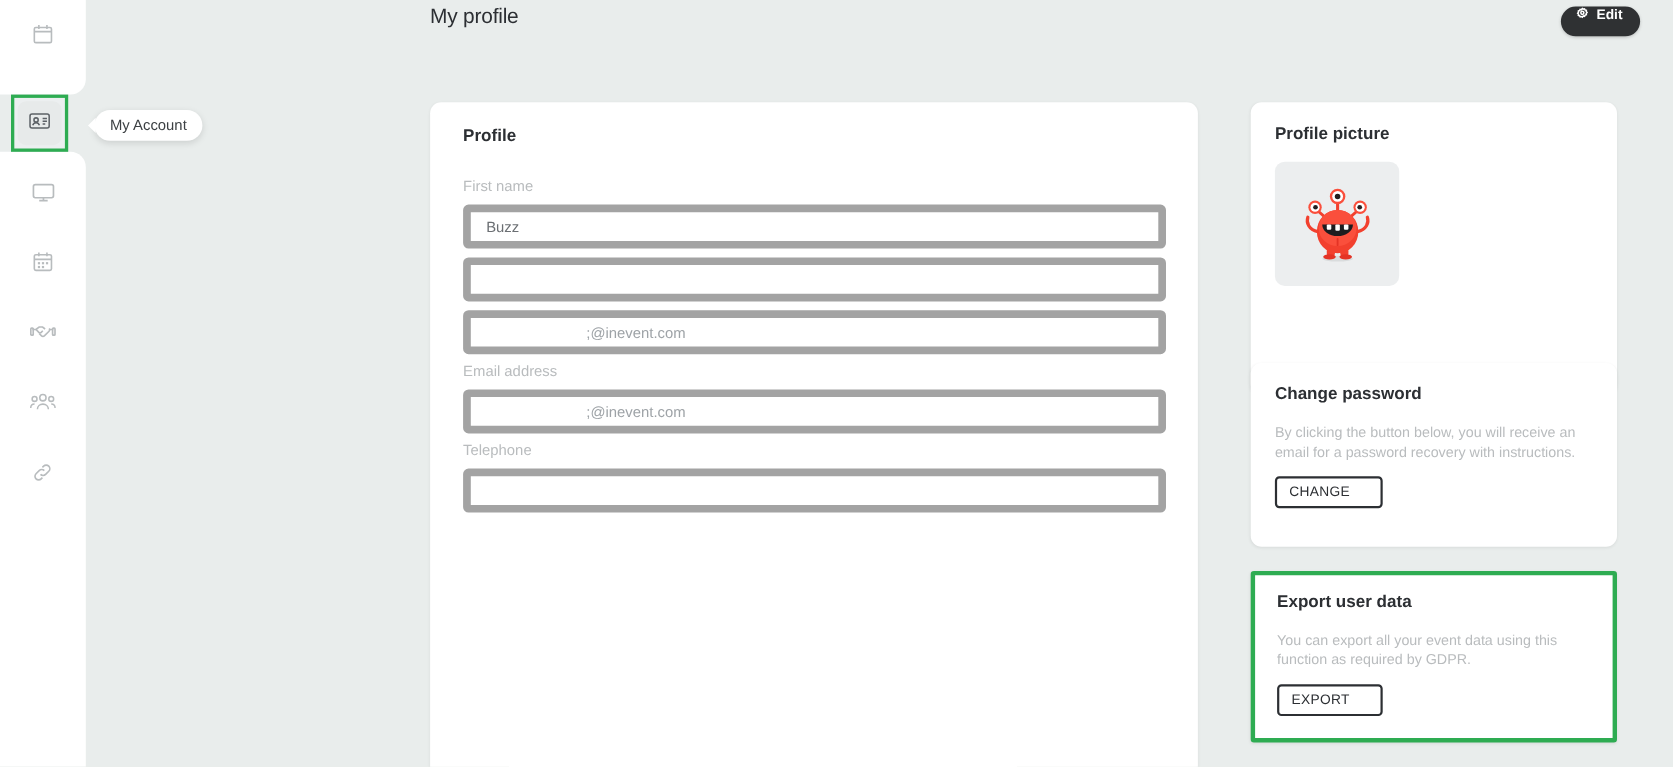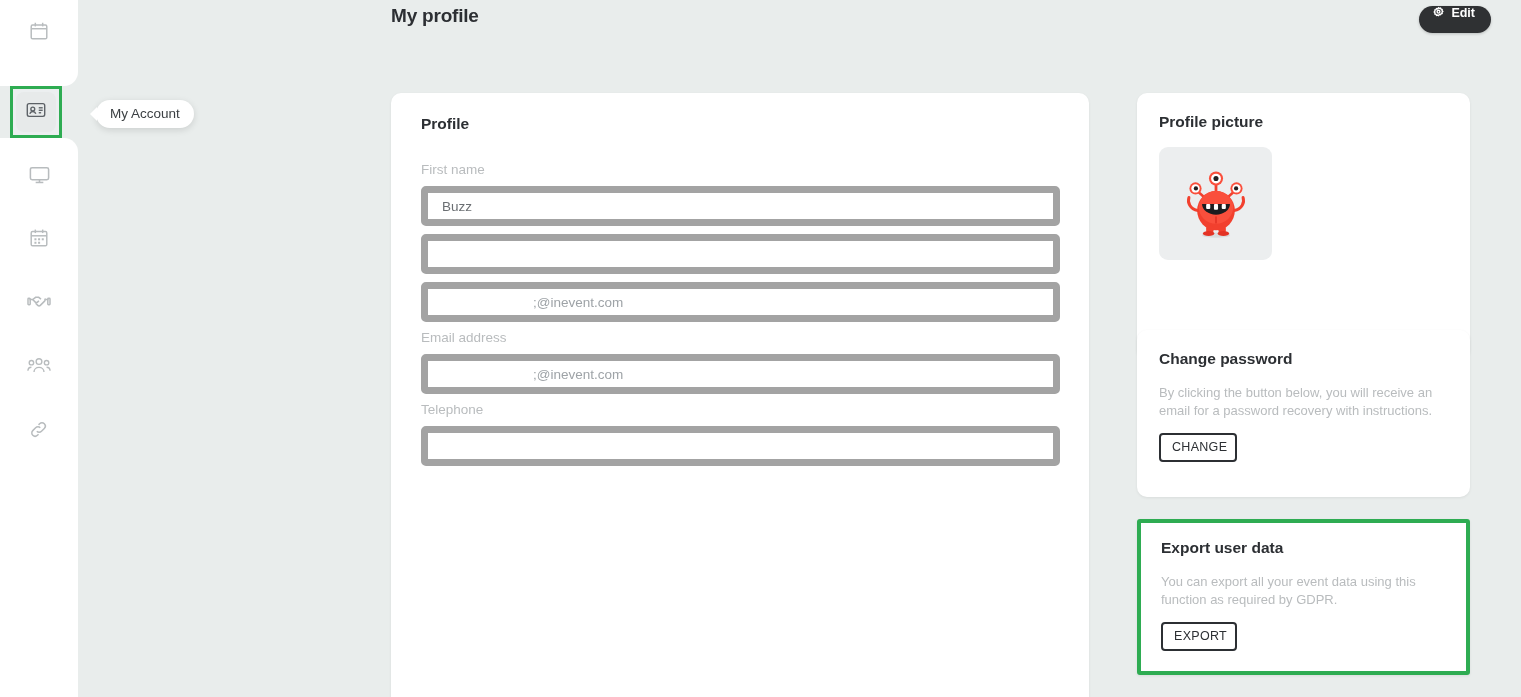--- a/index.html
+++ b/index.html
@@ -40,21 +40,21 @@
     z-index: 5;
   }
   .rail-active-inner {
     width: 40px; height: 40px; border-radius: 8px;
     background: #e7eaea;
     display: flex; align-items: center; justify-content: center;
   }
 
   
   .tooltip {
-    position: absolute; left: 96px; top: 100px;
+    position: absolute; left: 86px; top: 100px;
     background: #ffffff;
     border-radius: 14px;
     padding: 6px 14px 7px 14px;
     font-size: 13.5px;
     color: #3c4043;
     box-shadow: 0 2px 7px rgba(0,0,0,0.13);
     white-space: nowrap;
     z-index: 6;
   }
   .tooltip::before {
@@ -62,21 +62,21 @@
     position: absolute; left: -6px; top: 50%;
     transform: translateY(-50%);
     border-top: 7px solid transparent;
     border-bottom: 7px solid transparent;
     border-right: 7px solid #ffffff;
   }
 
   
   .page-title {
     position: absolute; left: 391px; top: 5px;
-    font-size: 19px; font-weight: 700; color: #2c2f33;
+    font-size: 19px; font-weight: 400; color: #2c2f33;
     letter-spacing: -0.2px;
   }
   .edit-btn {
     position: absolute; right: 30px; top: 6px;
     height: 27px;
     background: #2f3133;
     color: #ffffff;
     border: none; border-radius: 14px;
     padding: 0 16px 0 13px;
     font-size: 12.5px; font-weight: 700;
@@ -148,21 +148,21 @@
     max-width: 282px;
   }
   .outline-btn {
     display: inline-block;
     border: 2px solid #2c2f33;
     border-radius: 4px;
     background: #ffffff;
     color: #2c2f33;
     font-size: 12.5px;
     font-family: "Liberation Sans", sans-serif;
-    padding: 5px 8px 6px 11px;
+    padding: 5px 28px 6px 11px;
     cursor: pointer;
     letter-spacing: 0.3px;
   }
 
   .avatar-box {
     width: 113px; height: 113px;
     border-radius: 9px;
     background: #eceeef;
     display: flex; align-items: center; justify-content: center;
   }

